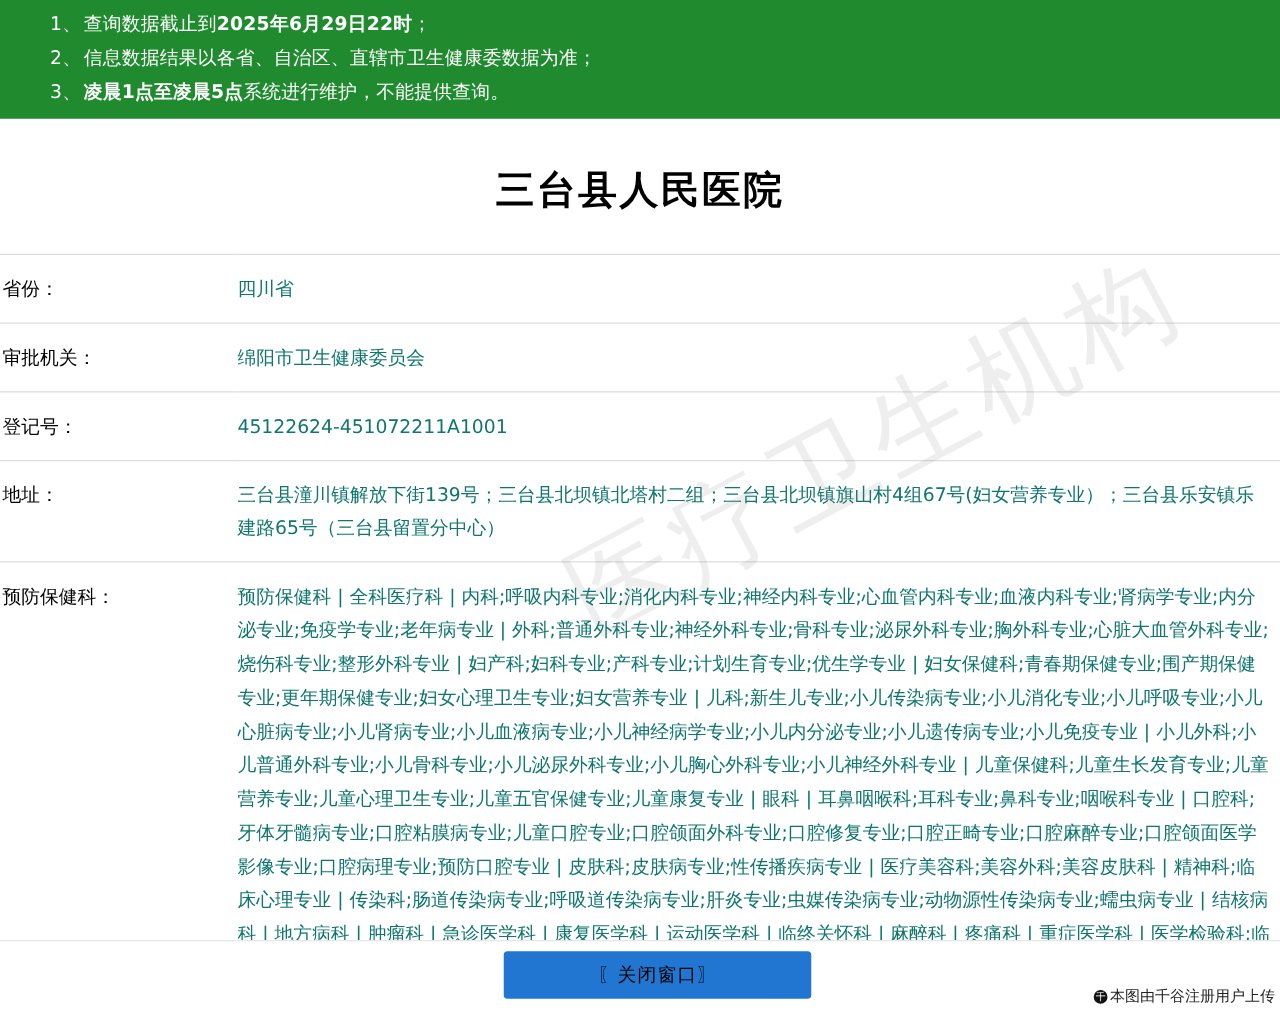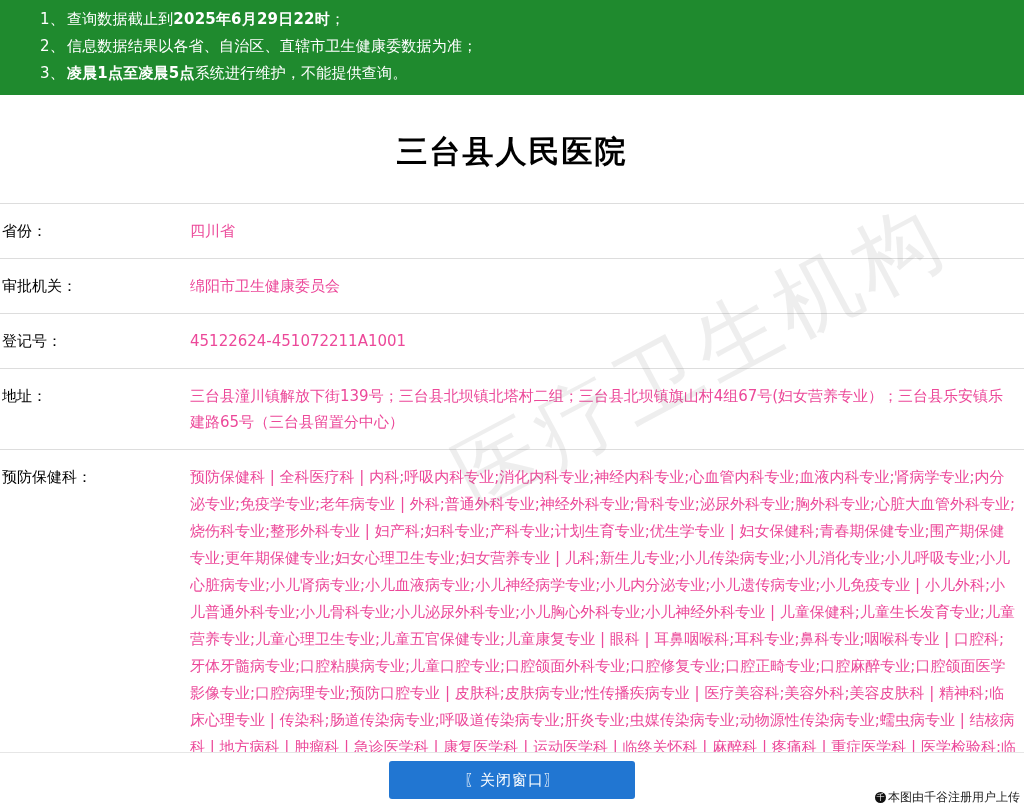--- a/index.html
+++ b/index.html
@@ -49,21 +49,21 @@
     width: 1024px;
     border-collapse: collapse;
     table-layout: fixed;
   }
   .table tr { border-top: 1px solid #dddddd; }
   .table td {
     vertical-align: top;
     padding: 14px 8px 14px 0;
     font-size: 15px;
     line-height: 26px;
-    color: #ec4899;
+    color: #0f766e;
   }
   .table td.label {
     width: 190px;
     padding-left: 2px;
     color: #000000;
     white-space: nowrap;
     margin-left: 20px;
   }
   .table td.value {
     padding-left: 0px;
@@ -98,26 +98,26 @@
   .bottom-bar {
     position: absolute;
     left: 0; bottom: 0;
     width: 1024px;
     height: 56px;
     background: #ffffff;
     border-top: 1px solid #e6e6e6;
   }
   .close-btn {
     position: absolute;
-    left: 389px;
+    left: 403px;
     top: 8px;
     width: 246px;
     height: 38px;
     background: #2176d2;
-    color: #ffffff;
+    color: #000000;
     border: none;
     border-radius: 3px;
     font-size: 15px;
     font-family: "DejaVu Sans", "Liberation Sans", sans-serif;
     cursor: pointer;
     letter-spacing: 1px;
   }
   .credit {
     position: absolute;
     right: 4px;

